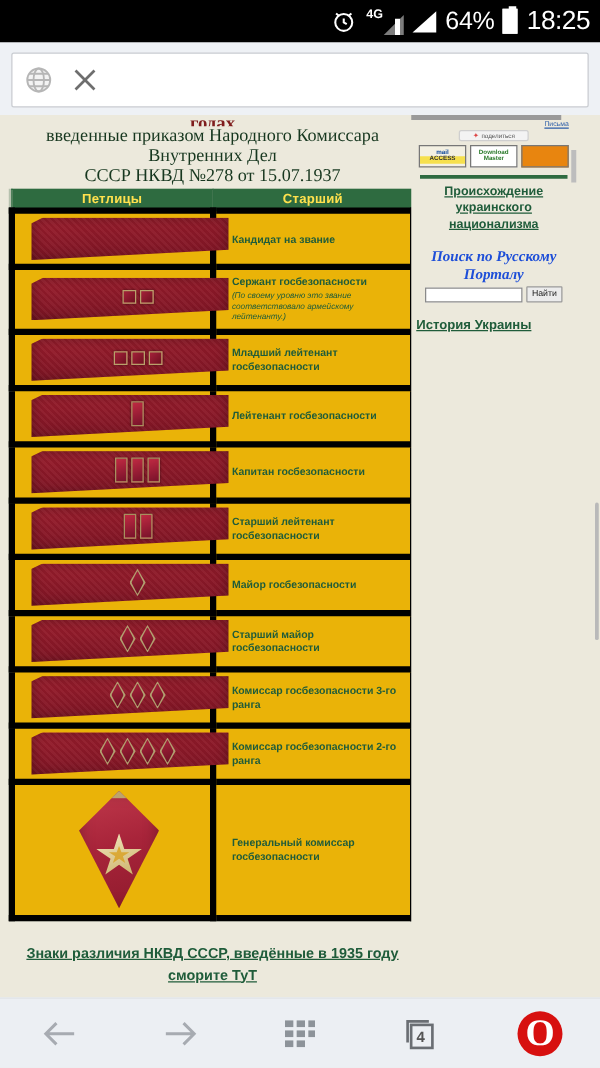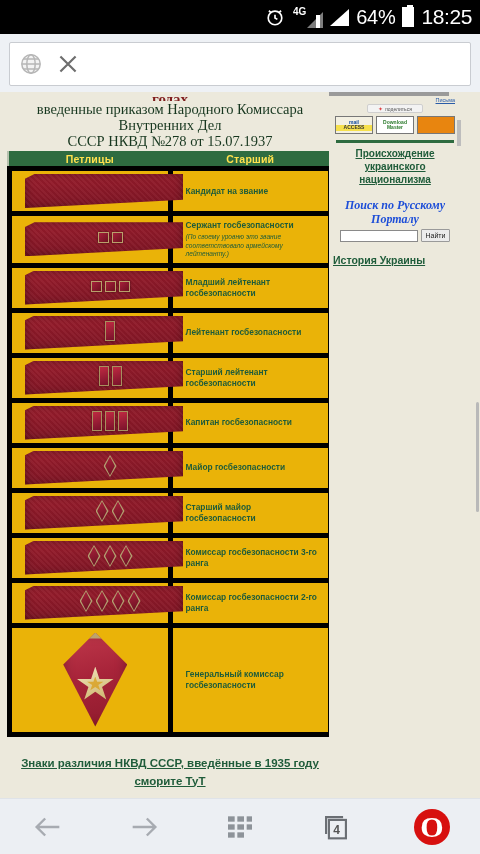--- a/index.html
+++ b/index.html
@@ -273,37 +273,37 @@
                 </td>
                 <td class="name-cell"><span>Лейтенант госбезопасности</span></td>
               </tr>
               <tr>
                 <td class="tab-cell">
                   <div class="petlitsa">
                     <div class="cloth"></div>
                     <div class="insignia">
                       <span class="ins-bar"></span>
                       <span class="ins-bar"></span>
+                      <span class="ins-bar"></span>
+                    </div>
+                  </div>
+                </td>
+                <td class="name-cell"><span>Капитан госбезопасности</span></td>
+              </tr>
+              <tr>
+                <td class="tab-cell">
+                  <div class="petlitsa">
+                    <div class="cloth"></div>
+                    <div class="insignia">
+                      <span class="ins-bar"></span>
+                      <span class="ins-bar"></span>
                     </div>
                   </div>
                 </td>
                 <td class="name-cell"><span>Старший лейтенант госбезопасности</span></td>
-              </tr>
-              <tr>
-                <td class="tab-cell">
-                  <div class="petlitsa">
-                    <div class="cloth"></div>
-                    <div class="insignia">
-                      <span class="ins-bar"></span>
-                      <span class="ins-bar"></span>
-                      <span class="ins-bar"></span>
-                    </div>
-                  </div>
-                </td>
-                <td class="name-cell"><span>Капитан госбезопасности</span></td>
               </tr>
               <tr>
                 <td class="tab-cell">
                   <div class="petlitsa">
                     <div class="cloth"></div>
                     <div class="insignia">
                       <span class="ins-dia-o"></span>
                     </div>
                   </div>
                 </td>

